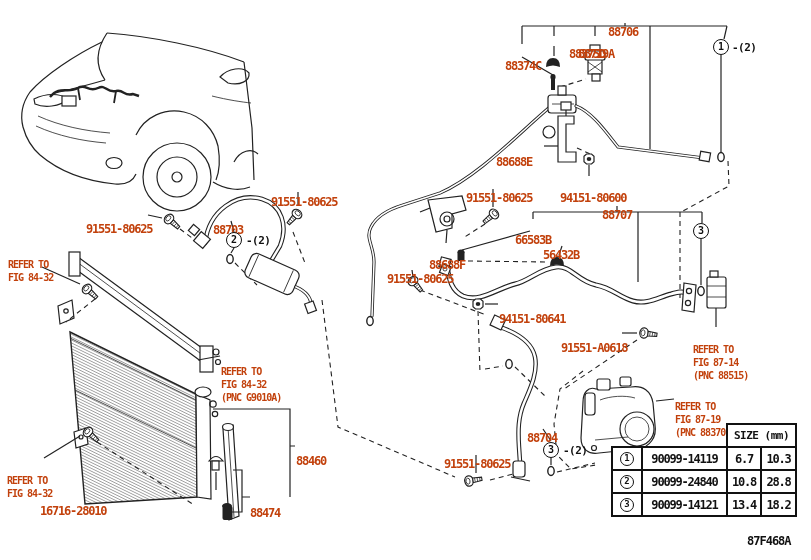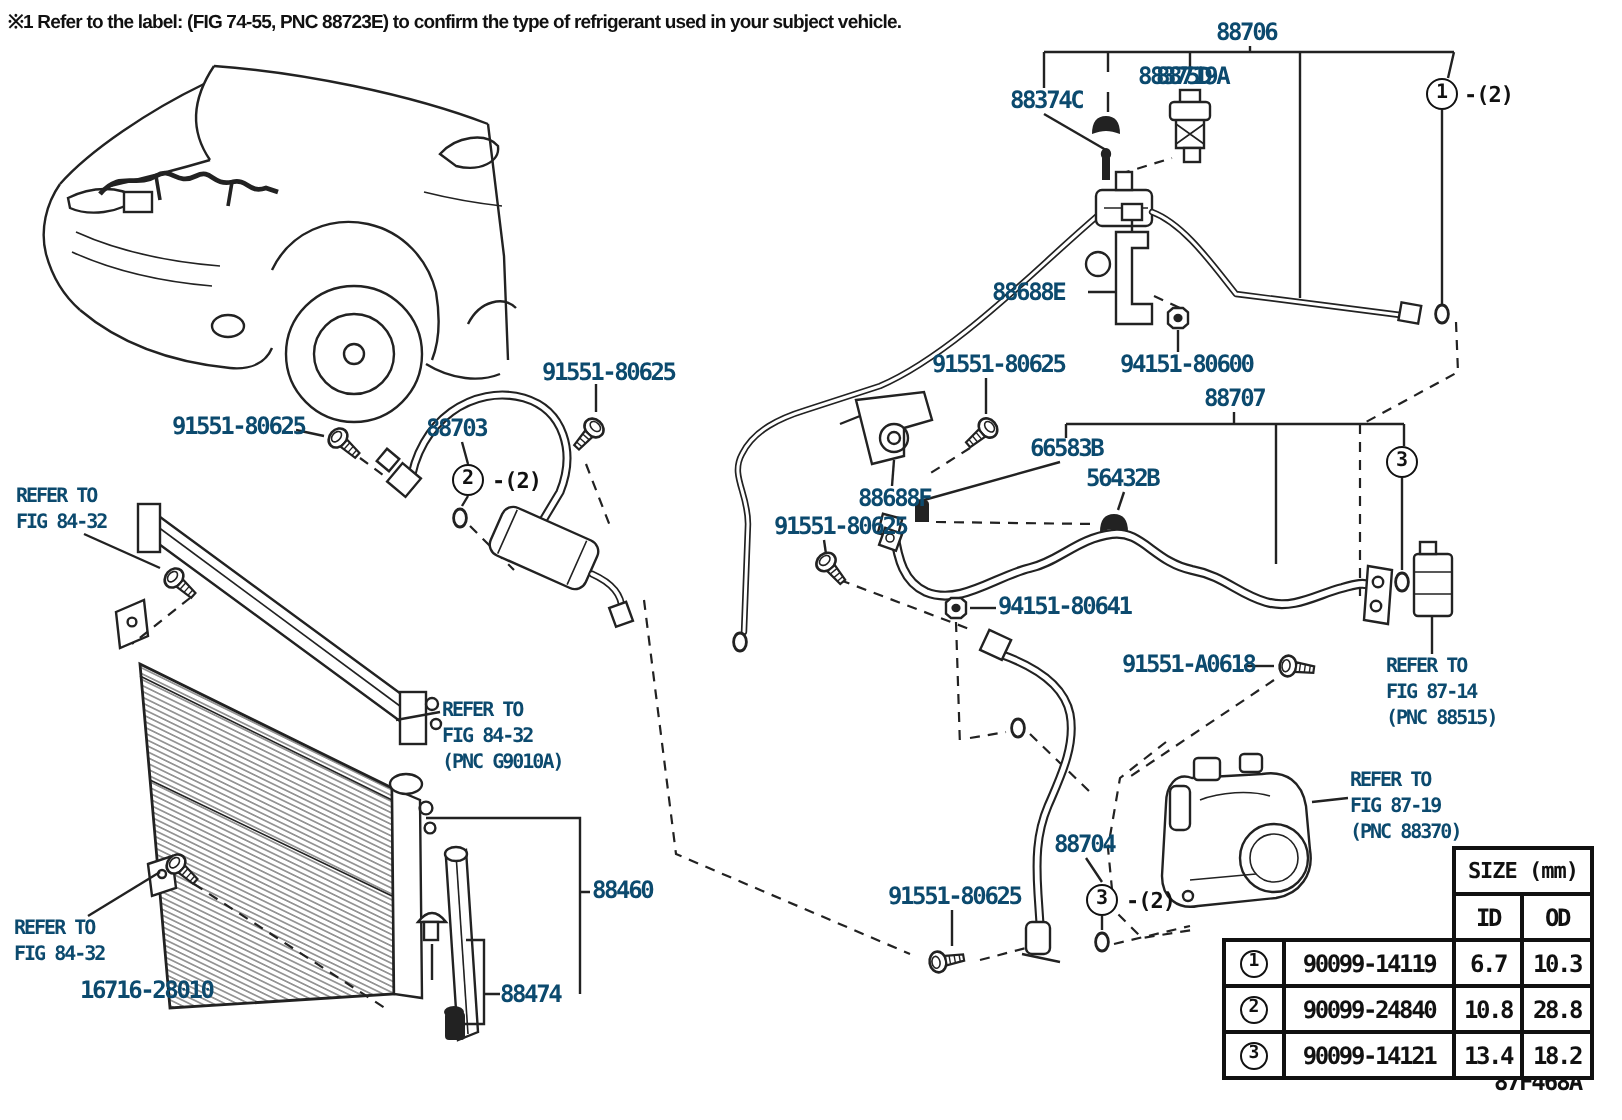--- a/index.html
+++ b/index.html
@@ -1,20 +1,20 @@
 <!DOCTYPE html>
 <html><head>
 <meta charset="utf-8">
 <style>
   html,body{margin:0;padding:0;background:#fff;}
   #page{position:relative;width:811px;height:560px;background:#fff;overflow:hidden;
         font-family:"DejaVu Sans Mono",monospace;color:#111;}
   svg{position:absolute;left:0;top:0;}
   .lbl{position:absolute;font:700 12px "DejaVu Sans Mono",monospace;letter-spacing:-1.2px;
-       color:#0c4a6e;white-space:pre-line;line-height:13px;}
+       color:#c2410c;white-space:pre-line;line-height:13px;margin-top:16px;}
   .ref{font-size:10px;letter-spacing:-1px;}
   .note{position:absolute;left:4px;top:4px;font:700 9.5px "Liberation Sans",sans-serif;
         letter-spacing:-0.4px;color:#111;white-space:nowrap;}
   .code{position:absolute;font:700 12px "DejaVu Sans Mono",monospace;letter-spacing:-1px;}
   .circ{position:absolute;width:16px;height:16px;box-sizing:border-box;border:1.6px solid #111;
         border-radius:50%;text-align:center;font:700 10px "DejaVu Sans Mono",monospace;
         line-height:13px;background:#fff;}
   .qty{position:absolute;font:700 11px "DejaVu Sans Mono",monospace;letter-spacing:-0.5px;}
   
   #size-table{position:absolute;left:611px;top:423px;border-collapse:collapse;}
@@ -280,21 +280,20 @@
     <circle cx="594" cy="448" r="2.5"></circle>
   </g>
 
   <g class="s1">
     <rect x="707" y="277" width="19" height="31" rx="2" class="wht"></rect>
     <rect x="710" y="271" width="8" height="6" class="wht"></rect>
     <path class="s08" d="M707,286 L726,286 M707,297 L726,297"></path>
   </g>
 </svg>
 
-<div class="note">※1 Refer to the label: (FIG 74-55, PNC 88723E) to confirm the type of refrigerant used in your subject vehicle.</div>
 
 <div class="lbl" style="left:608px;top:10px">88706</div>
 <div class="lbl" style="left:505px;top:44px">88374C</div>
 <div class="lbl" style="left:569px;top:32px">88375D</div>
 <div class="lbl" style="left:578px;top:32px">88719A</div>
 <div class="lbl" style="left:496px;top:140px">88688E</div>
 <div class="lbl" style="left:560px;top:176px">94151-80600</div>
 <div class="lbl" style="left:466px;top:176px">91551-80625</div>
 <div class="lbl" style="left:602px;top:193px">88707</div>
 <div class="lbl" style="left:86px;top:207px">91551-80625</div>
@@ -342,25 +341,20 @@
         <col style="width:85px">
         <col style="width:34px">
         <col style="width:35px">
       </colgroup>
   <tbody>
         <tr>
     <td class="blank" colspan="2"></td>
     <th class="sz" colspan="2">SIZE (mm)</th>
   </tr>
   <tr>
-    <td class="blank" colspan="2"></td>
-    <th>ID</th>
-    <th>OD</th>
-  </tr>
-  <tr>
     <td><span class="circ-sm">1</span></td>
     <td>90099-14119</td>
     <td>6.7</td>
     <td>10.3</td>
   </tr>
   <tr>
     <td><span class="circ-sm">2</span></td>
     <td>90099-24840</td>
     <td>10.8</td>
     <td>28.8</td>

